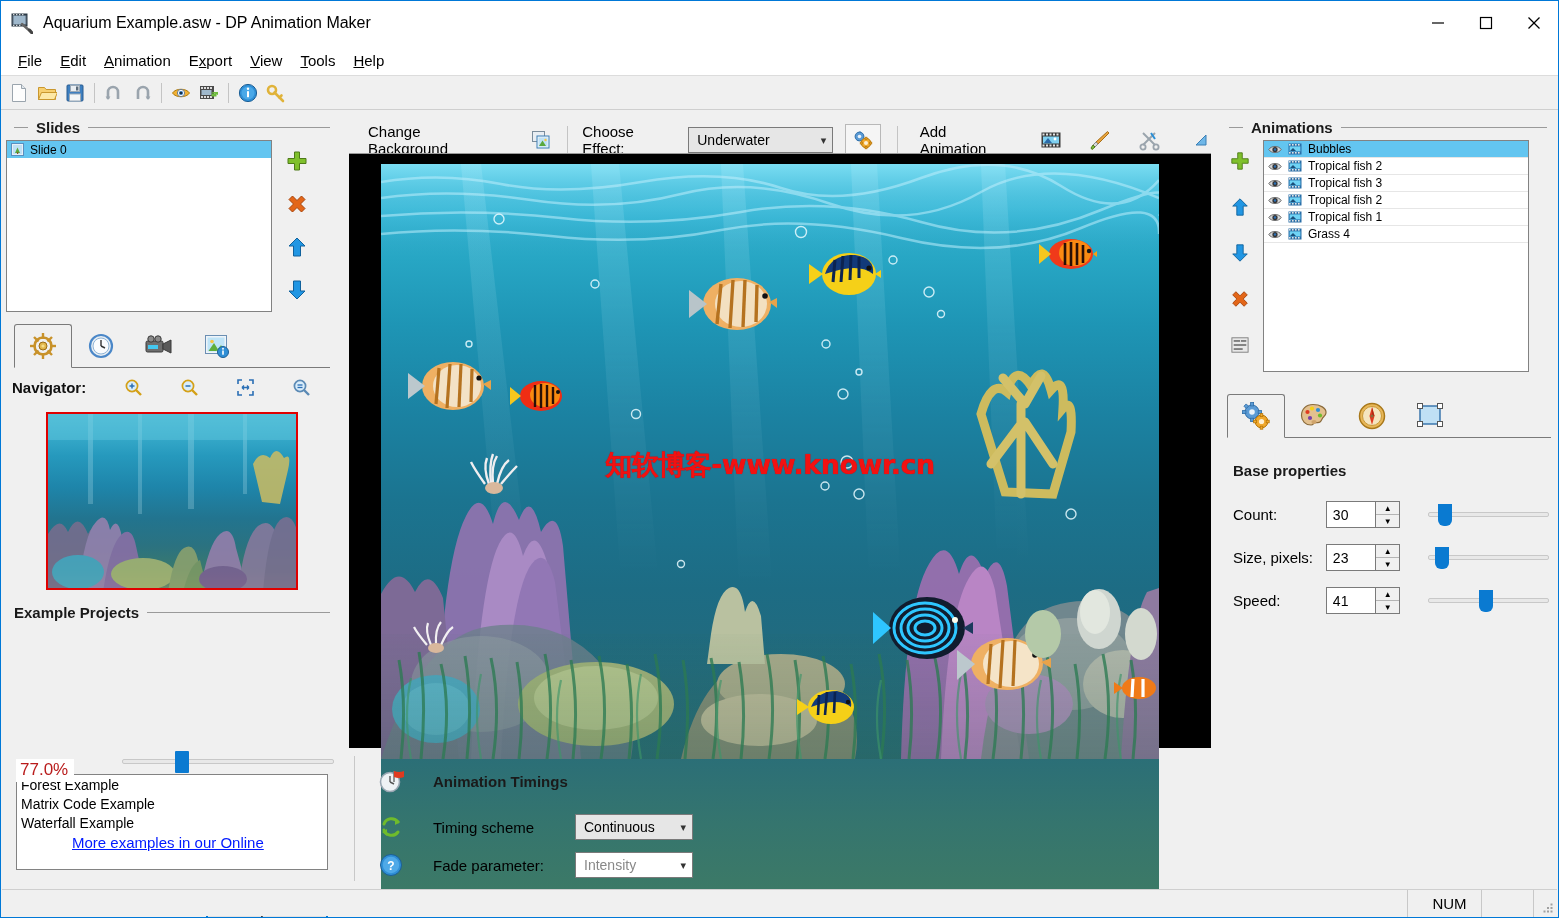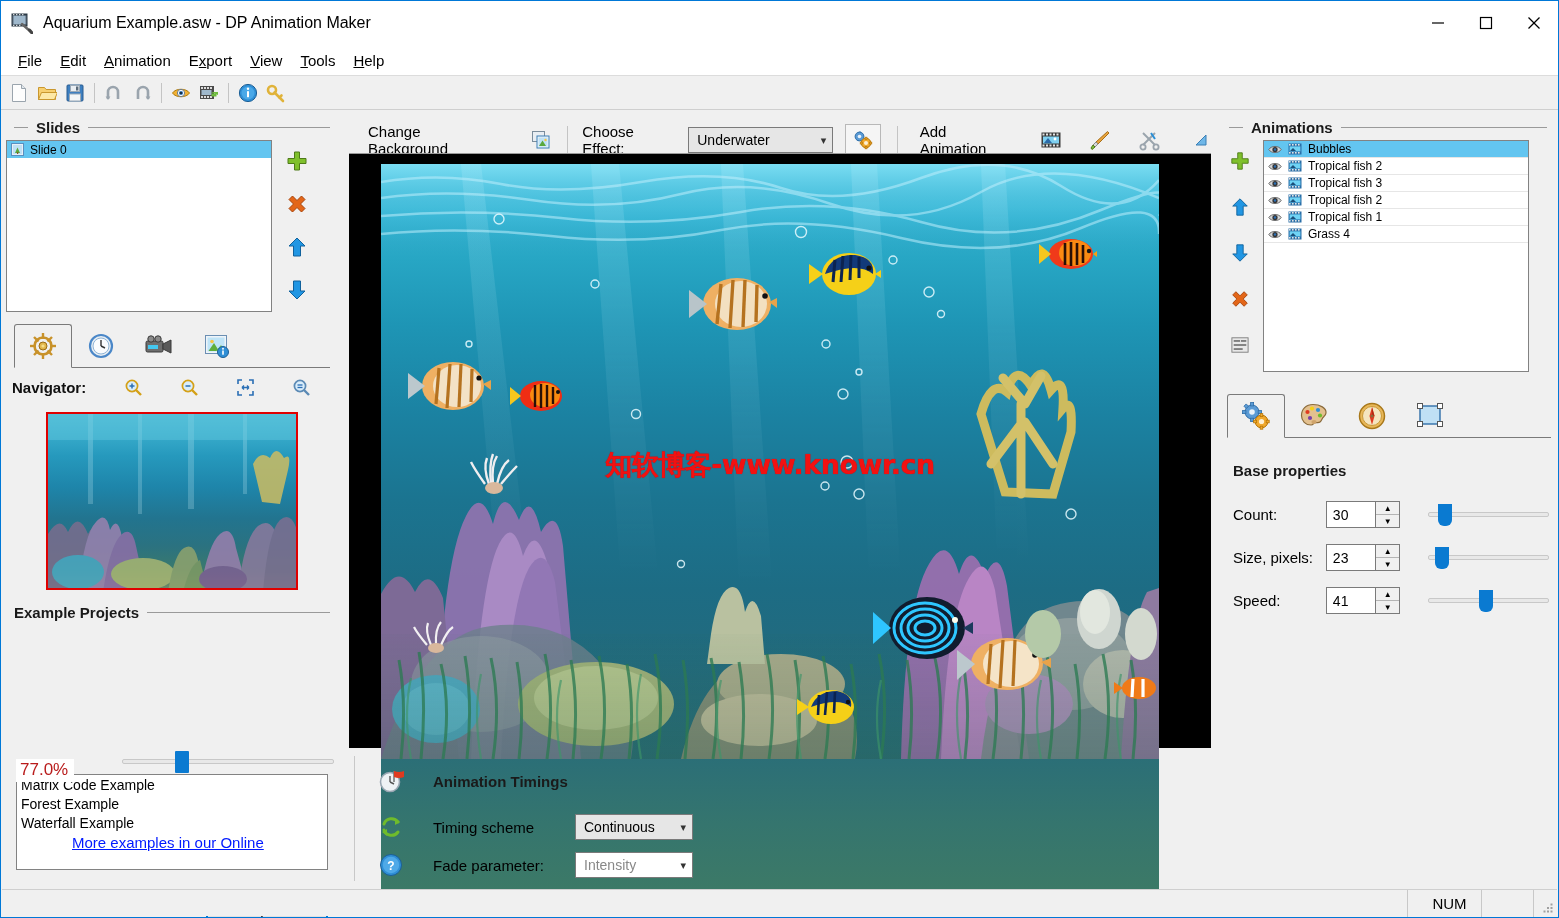--- a/index.html
+++ b/index.html
@@ -580,24 +580,24 @@
     <div style="position:absolute; left:120px; top:648px; width:212px;">
       <div class="slider-track">
         <div class="slider-thumb" style="left:52px;"></div>
       </div>
     </div>
 
     <div id="zoom-tooltip" style="left:14px; top:648px;">77.0%</div>
 
     <div class="listbox" style="position:absolute; left:14px; top:663px; width:312px; height:96px;">
       <div class="list-row" style="height:19px; font-size:14px;">
+        <span>Forest Example</span>
+      </div>
+      <div class="list-row" style="height:19px; font-size:14px;">
         <span>Matrix Code Example</span>
-      </div>
-      <div class="list-row" style="height:19px; font-size:14px;">
-        <span>Forest Example</span>
       </div>
       <div class="list-row" style="height:19px; font-size:14px;">
         <span>Waterfall Example</span>
       </div>
     </div>
 
     <div class="push-btn" style="position:absolute; left:204px; top:779px; width:122px; height:36px;">
       <span>Open</span>
     </div>
 

